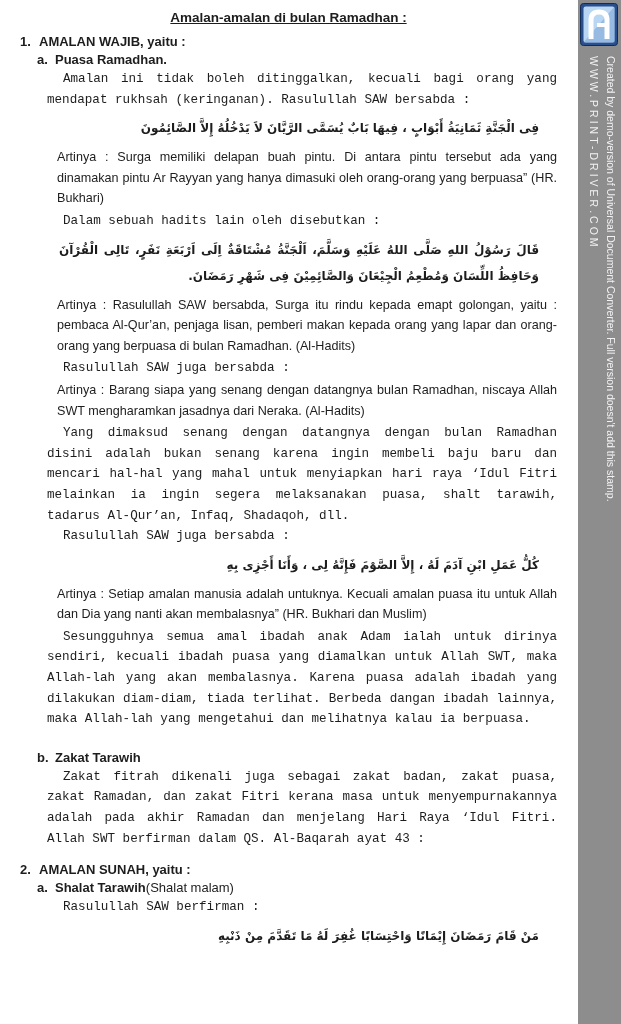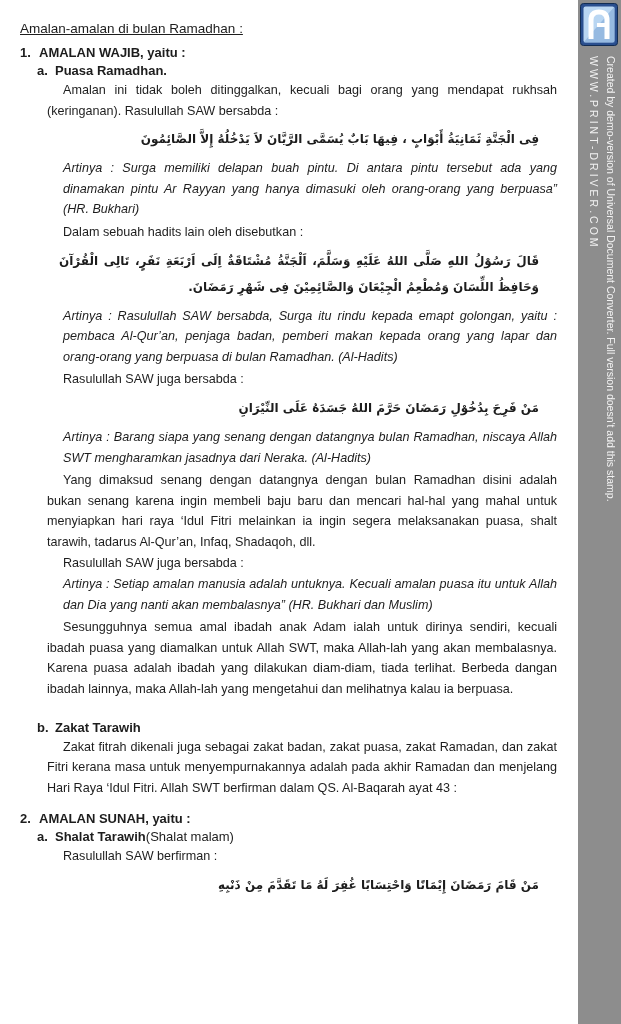--- a/index.html
+++ b/index.html
@@ -1,31 +1,31 @@
 <!DOCTYPE html>
 <html><head>
 <meta charset="utf-8">
 <style>
   html,body{margin:0;padding:0;}
   body{
     width:621px;height:1024px;background:#ffffff;position:relative;overflow:hidden;
     font-family:"Liberation Sans", sans-serif;color:#1d1d1d;
   }
   .doc{position:absolute;left:20px;top:8px;width:537px;}
-  .title{font-size:13.5px;font-weight:400;text-decoration:underline;margin:13px 0 9px 0;}
+  .title{font-size:13.5px;font-weight:700;text-decoration:underline;margin:2px 0 9px 0;text-align:center;}
   .numrow{display:flex;font-weight:700;font-size:13px;margin:2px 0 3px 0;}
   .numrow .num{flex:0 0 19px;}
   .letrow{display:flex;font-weight:700;font-size:13px;margin:2px 0 2px 17px;}
   .letrow .let{flex:0 0 18px;}
   .letrow .rest{font-weight:400;}
   .body{margin-left:27px;font-size:12.6px;line-height:20.6px;}
   p{margin:0;}
   .just{text-align:justify;}
-  .indent{text-indent:16px;}
-  .trans{font-style:italic;margin:1px 0 2px 16px;}
+  .indent{text-indent:16px;font-family:Liberation Mono, monospace;}
+  .trans{margin:1px 0 2px 10px;}
   .arabic{
     direction:rtl;unicode-bidi:embed;text-align:right;
     font-family:"DejaVu Sans", sans-serif;font-weight:700;
     font-size:12px;line-height:26px;padding:4px 6px 5px 0;margin:1px 12px;
   }
   .arabic.jst{text-align:justify;}
   .mt-b{margin-top:20px;}
   .mt-2{margin-top:13px;}
   
   .strip{position:absolute;right:0;top:0;width:43px;height:1024px;background:#8d8d8d;}
@@ -53,26 +53,26 @@
     <span class="let">a.</span>
     <span>Puasa Ramadhan.</span>
   </div>
 
   <div class="body">
     <p class="just indent">Amalan ini tidak boleh ditinggalkan, kecuali bagi orang yang mendapat rukhsah (keringanan). Rasulullah SAW bersabda :</p>
     <p class="arabic" lang="ar">فِى الْجَنَّةِ ثَمَانِيَةُ أَبْوَابٍ ، فِيهَا بَابٌ يُسَمَّى الرَّيَّانَ لاَ يَدْخُلُهُ إِلاَّ الصَّائِمُونَ</p>
     <p class="trans just">Artinya : Surga memiliki delapan buah pintu. Di antara pintu tersebut ada yang dinamakan pintu Ar Rayyan yang hanya dimasuki oleh orang-orang yang berpuasa” (HR. Bukhari)</p>
     <p class="indent">Dalam sebuah hadits lain oleh disebutkan :</p>
     <p class="arabic jst" lang="ar">قَالَ رَسُوْلُ اللهِ صَلَّى اللهُ عَلَيْهِ وَسَلَّمَ، اَلْجَنَّةُ مُشْتَاقَةٌ اِلَى اَرْبَعَةِ نَفَرٍ، تَالِى الْقُرْآنَ وَحَافِظُ اللِّسَانَ وَمُطْعِمُ الْجِيْعَانَ وَالصَّائِمِيْنَ فِى شَهْرِ رَمَضَانَ.</p>
-    <p class="trans just">Artinya : Rasulullah SAW bersabda, Surga itu rindu kepada emapt golongan, yaitu : pembaca Al-Qur’an, penjaga badan, pemberi makan kepada orang yang lapar dan orang-orang yang berpuasa di bulan Ramadhan. (Al-Hadits)</p>
+    <p class="trans just">Artinya : Rasulullah SAW bersabda, Surga itu rindu kepada emapt golongan, yaitu : pembaca Al-Qur’an, penjaga lisan, pemberi makan kepada orang yang lapar dan orang-orang yang berpuasa di bulan Ramadhan. (Al-Hadits)</p>
     <p class="indent">Rasulullah SAW juga bersabda :</p>
-    <p class="arabic" lang="ar">مَنْ فَرِحَ بِدُخُوْلِ رَمَضَانَ حَرَّمَ اللهُ جَسَدَهُ عَلَى النِّيْرَانِ</p>
     <p class="trans just">Artinya : Barang siapa yang senang dengan datangnya bulan Ramadhan, niscaya Allah SWT mengharamkan jasadnya dari Neraka. (Al-Hadits)</p>
     <p class="just indent">Yang dimaksud senang dengan datangnya dengan bulan Ramadhan disini adalah bukan senang karena ingin membeli baju baru dan mencari hal-hal yang mahal untuk menyiapkan hari raya ‘Idul Fitri melainkan ia ingin segera melaksanakan puasa, shalt tarawih, tadarus Al-Qur’an, Infaq, Shadaqoh, dll.</p>
     <p class="indent">Rasulullah SAW juga bersabda :</p>
+    <p class="arabic" lang="ar">كُلُّ عَمَلِ ابْنِ آدَمَ لَهُ ، إِلاَّ الصَّوْمَ فَإِنَّهُ لِى ، وَأَنَا أَجْزِى بِهِ</p>
     <p class="trans just">Artinya : Setiap amalan manusia adalah untuknya. Kecuali amalan puasa itu untuk Allah dan Dia yang nanti akan membalasnya” (HR. Bukhari dan Muslim)</p>
     <p class="just indent">Sesungguhnya semua amal ibadah anak Adam ialah untuk dirinya sendiri, kecuali ibadah puasa yang diamalkan untuk Allah SWT, maka Allah-lah yang akan membalasnya. Karena puasa adalah ibadah yang dilakukan diam-diam, tiada terlihat. Berbeda dangan ibadah lainnya, maka Allah-lah yang mengetahui dan melihatnya kalau ia berpuasa.</p>
   </div>
 
   <div class="letrow mt-b">
     <span class="let">b.</span>
     <span>Zakat Tarawih</span>
   </div>
 
   <div class="body">

